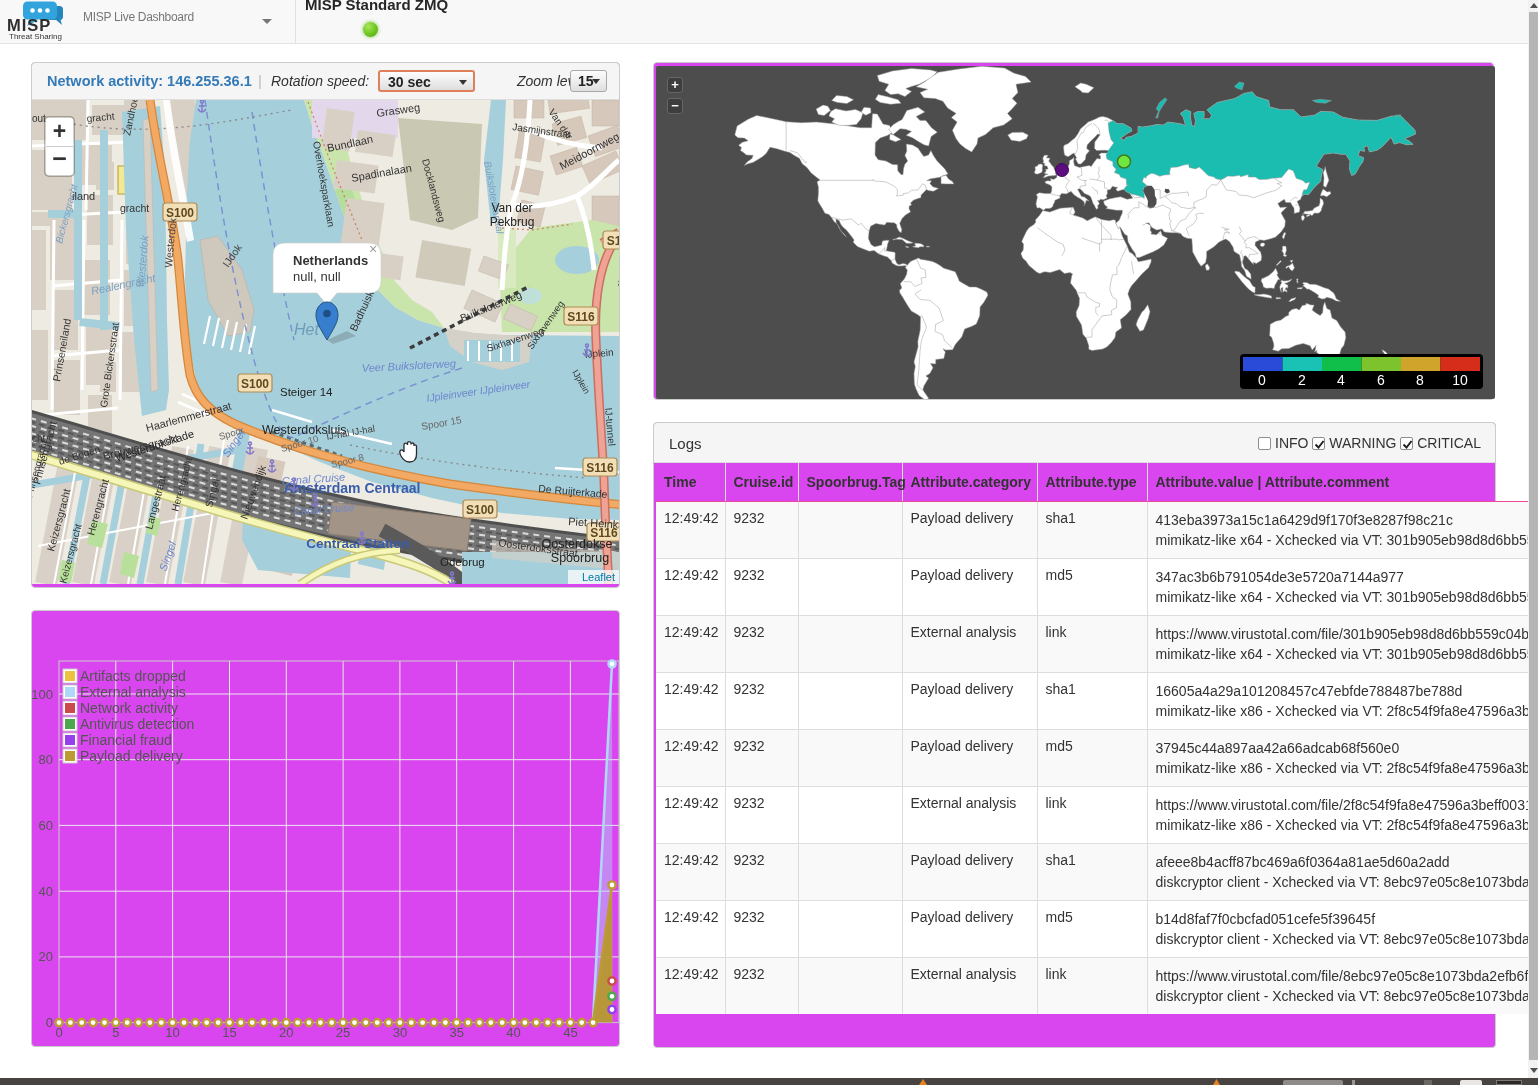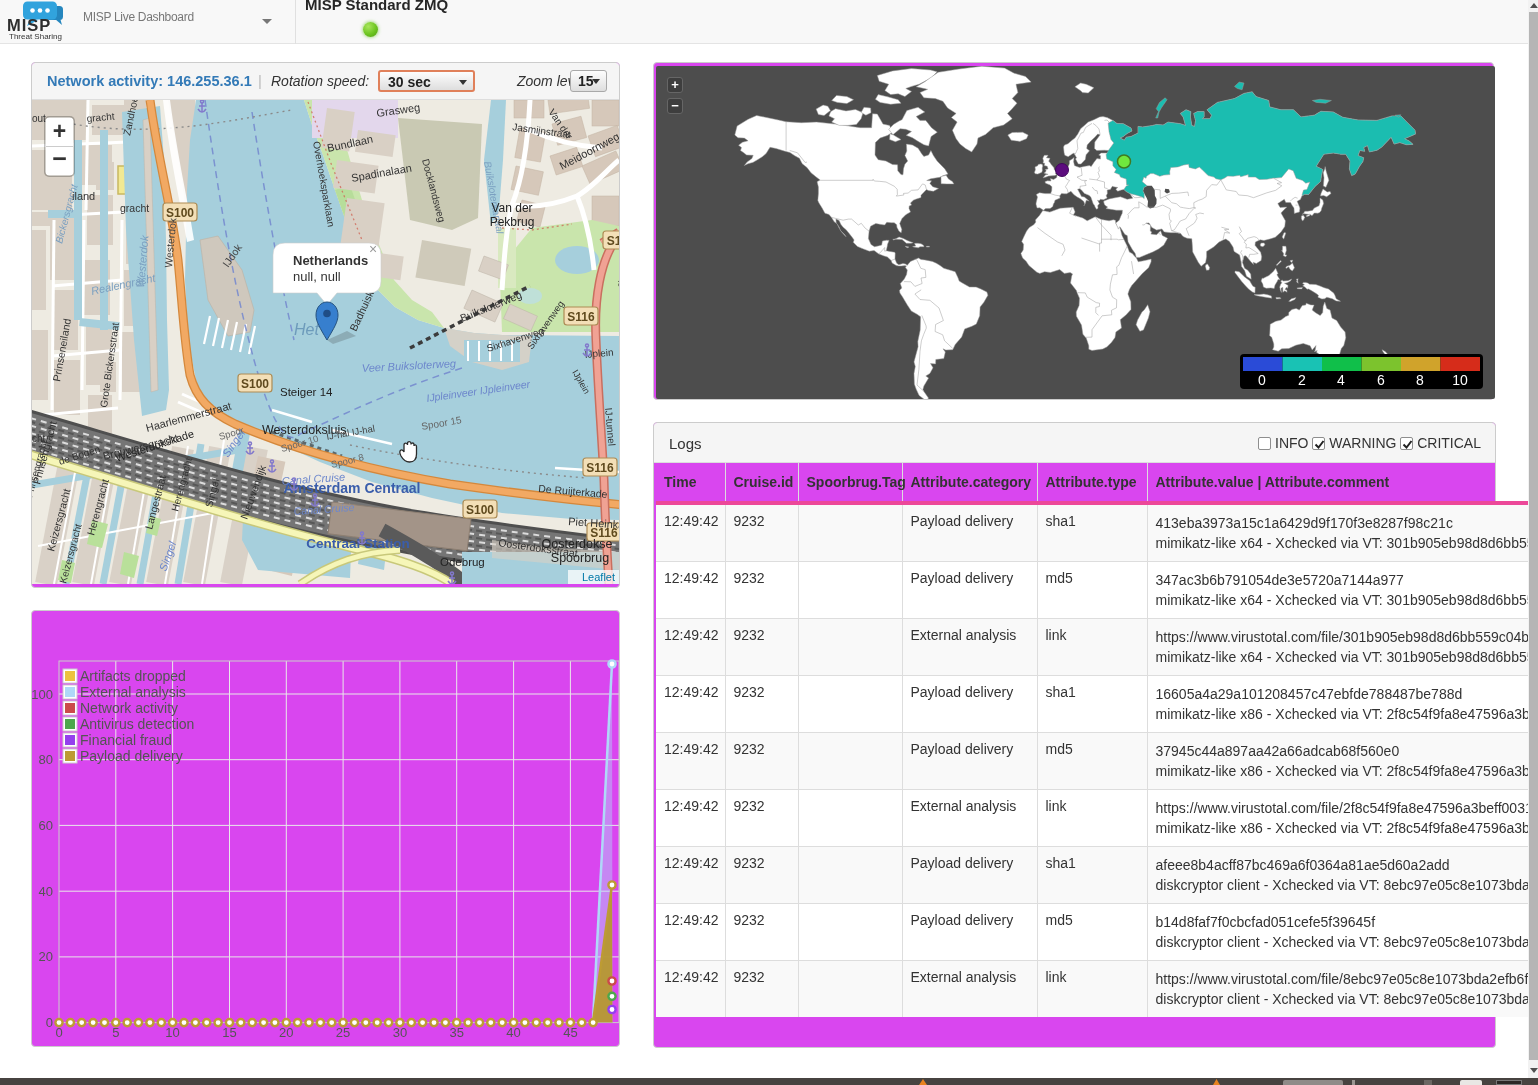--- a/index.html
+++ b/index.html
@@ -36,21 +36,21 @@
 
 #p-logs { left:653px; top:422px; width:843px; height:626px; }
 #p-logs .phead { height:40px; }
 #logs-title { position:absolute; left:15px; top:12px; font-size:15px; color:#333; }
 #logs-checks { position:absolute; right:14px; top:12px; font-size:14px; color:#333; }
 .cb { display:inline-block; width:13px; height:13px; background:#fff; border:1px solid #8e8e8e; border-radius:2px; vertical-align:-2px; position:relative; }
 .cb svg { position:absolute; left:0px; top:0px; }
 
 #logtable { position:absolute; left:2px; top:40px; width:874px; border-collapse:collapse; font-size:14px; color:#333; table-layout:fixed; }
 #logtable th, #logtable td { border-left:1px solid #ddd; padding:8px; vertical-align:top; text-align:left; }
-#logtable th { border-bottom:4px solid #ec4899; font-weight:bold; padding:11px 8px 11px 8px; }
+#logtable th { border-bottom:1px solid #ec4899; font-weight:bold; padding:11px 8px 11px 8px; }
 #logtable td { border-top:1px solid #ddd; }
 #logtable th:first-child, #logtable td:first-child { border-left:none; }
 .c1 { width:69px; } .c2 { width:73px; } .c3 { width:104px; } .c4 { width:135px; } .c5 { width:110px; }
 .nw { white-space:nowrap; overflow:visible; line-height:20px; }
 
 #sbar { position:absolute; left:1528px; top:0; width:10px; height:1078px; background:#f2f2f2; }
 #sthumb { position:absolute; left:1529px; top:12px; width:9px; height:1048px; background:#b5b5b5; }
 #sup { position:absolute; left:1530px; top:3px; width:0; height:0; border-left:4px solid transparent; border-right:4px solid transparent; border-bottom:5px solid #505050; }
 #sdown { position:absolute; left:1530px; top:1068px; width:0; height:0; border-left:4px solid transparent; border-right:4px solid transparent; border-top:5px solid #505050; }
 #taskbar { position:absolute; left:0; top:1078px; width:1538px; height:7px; background:#474340; }

